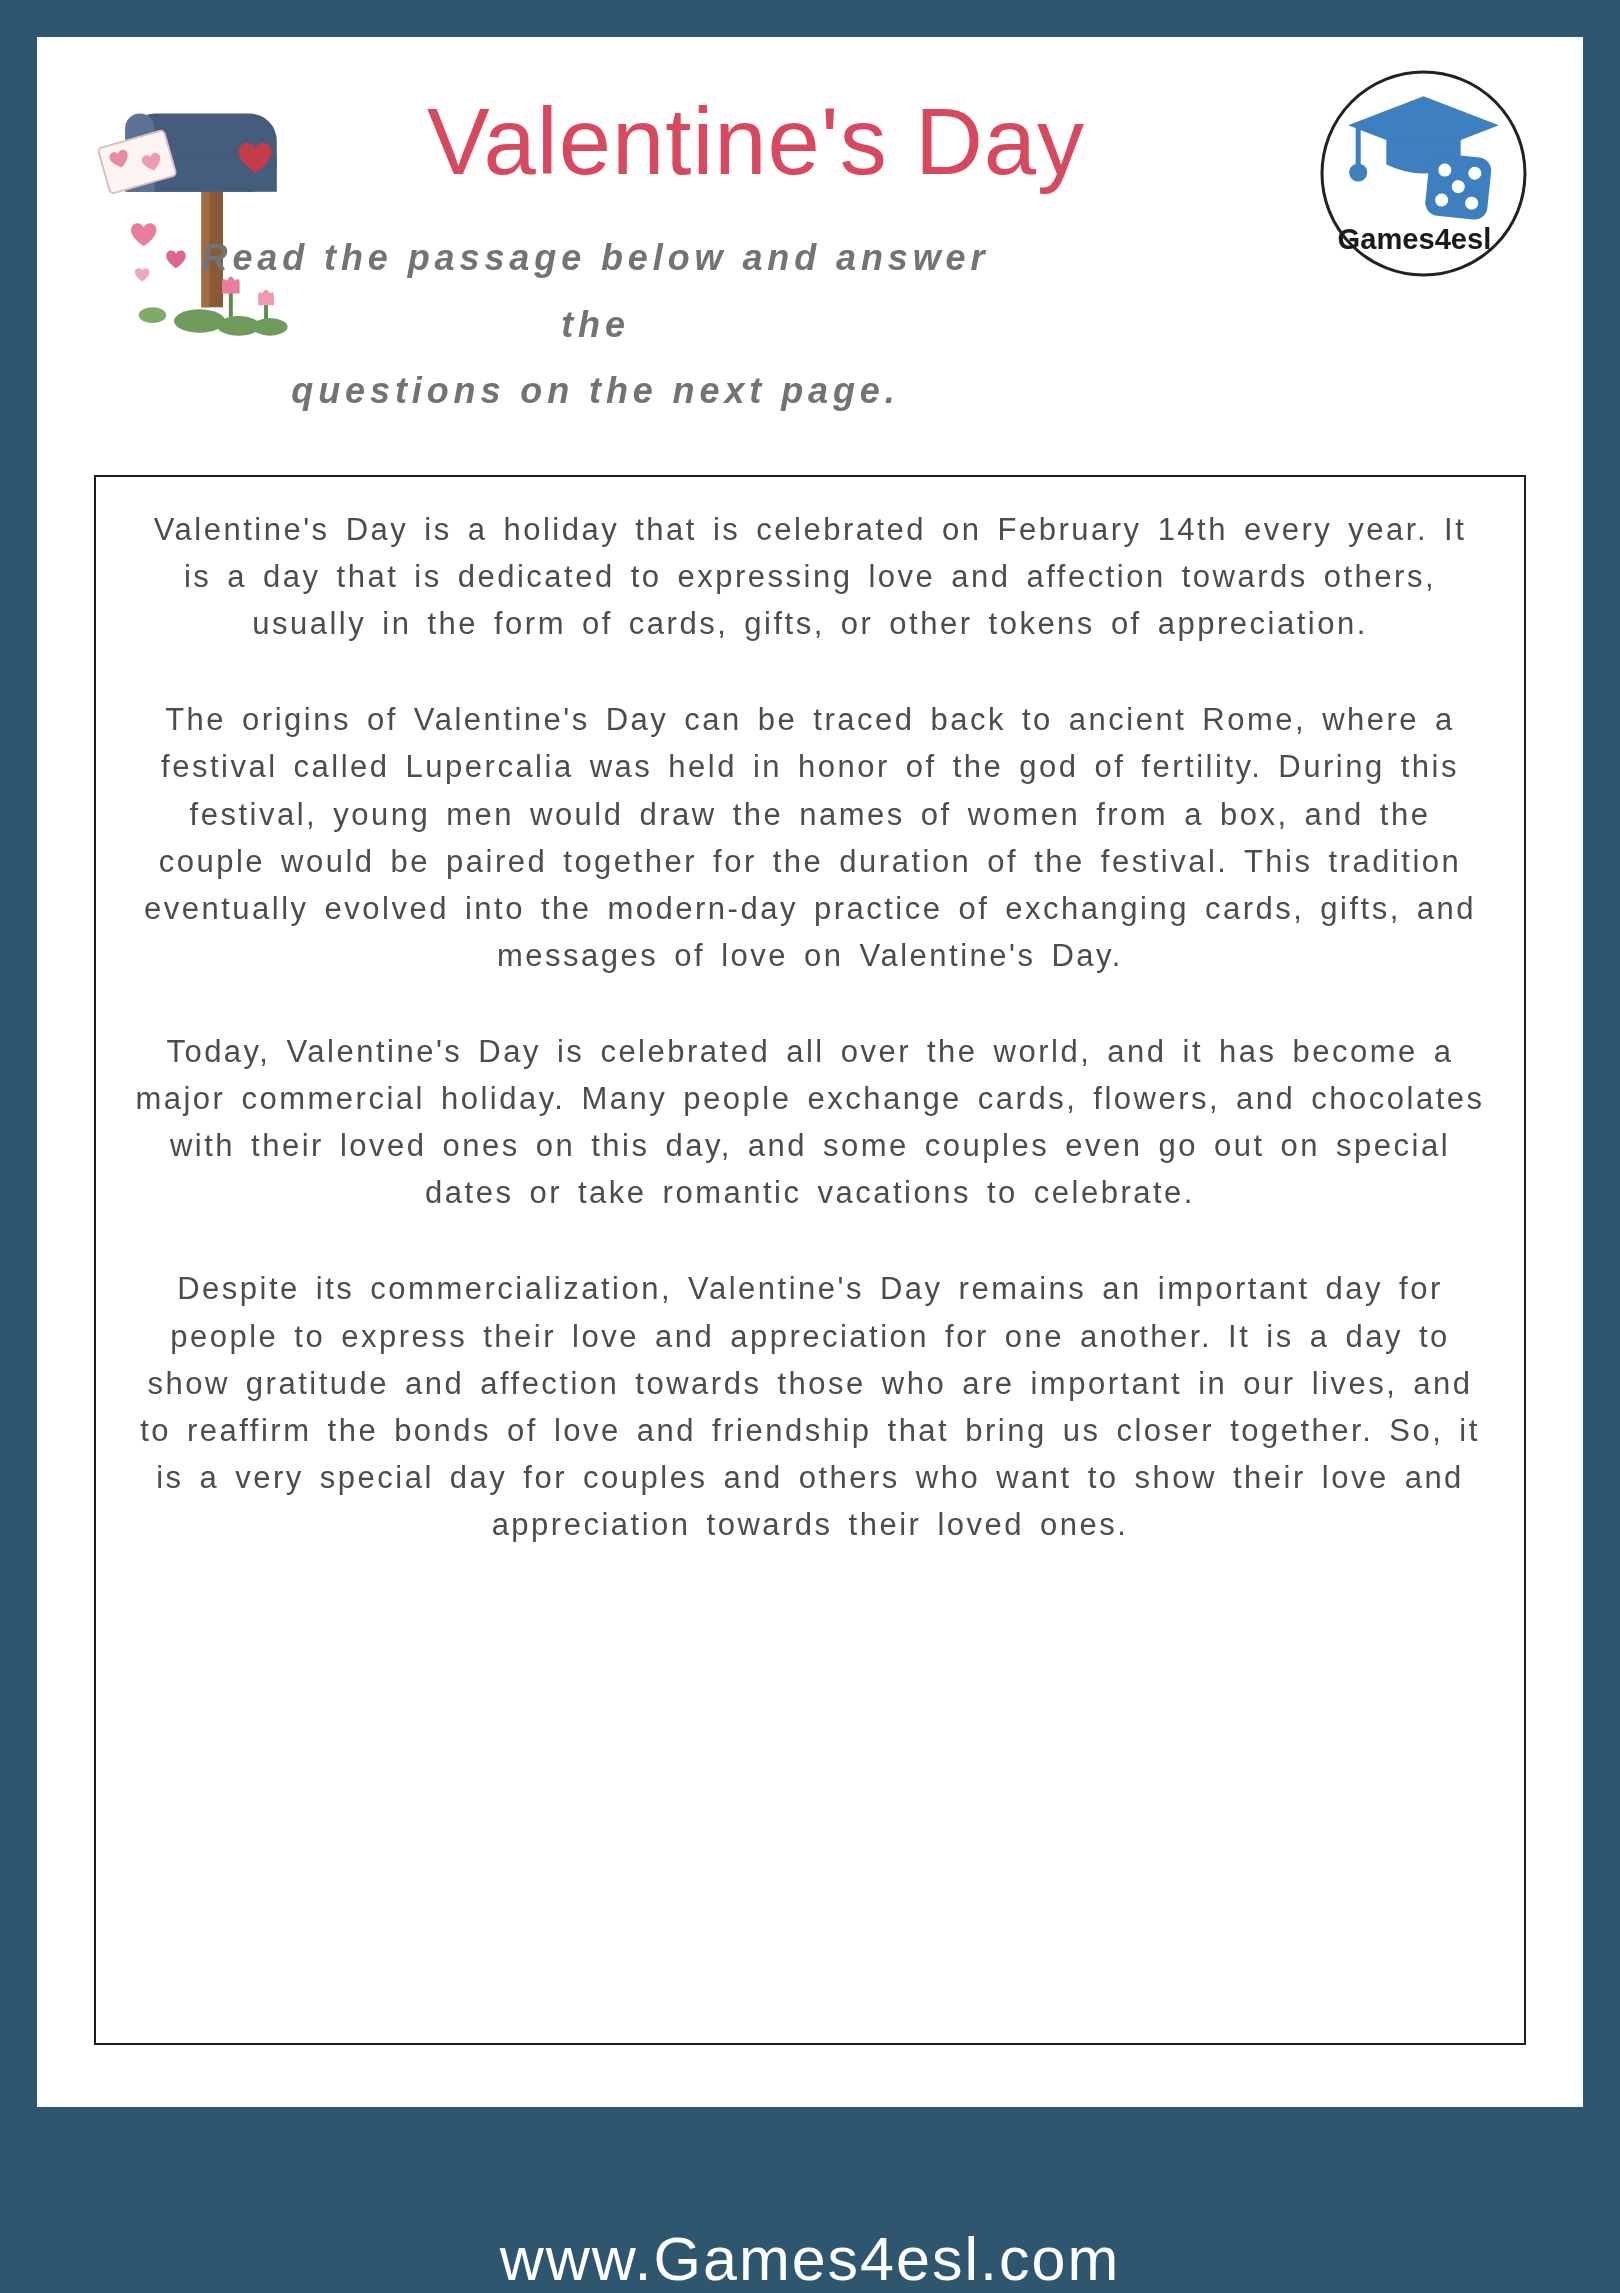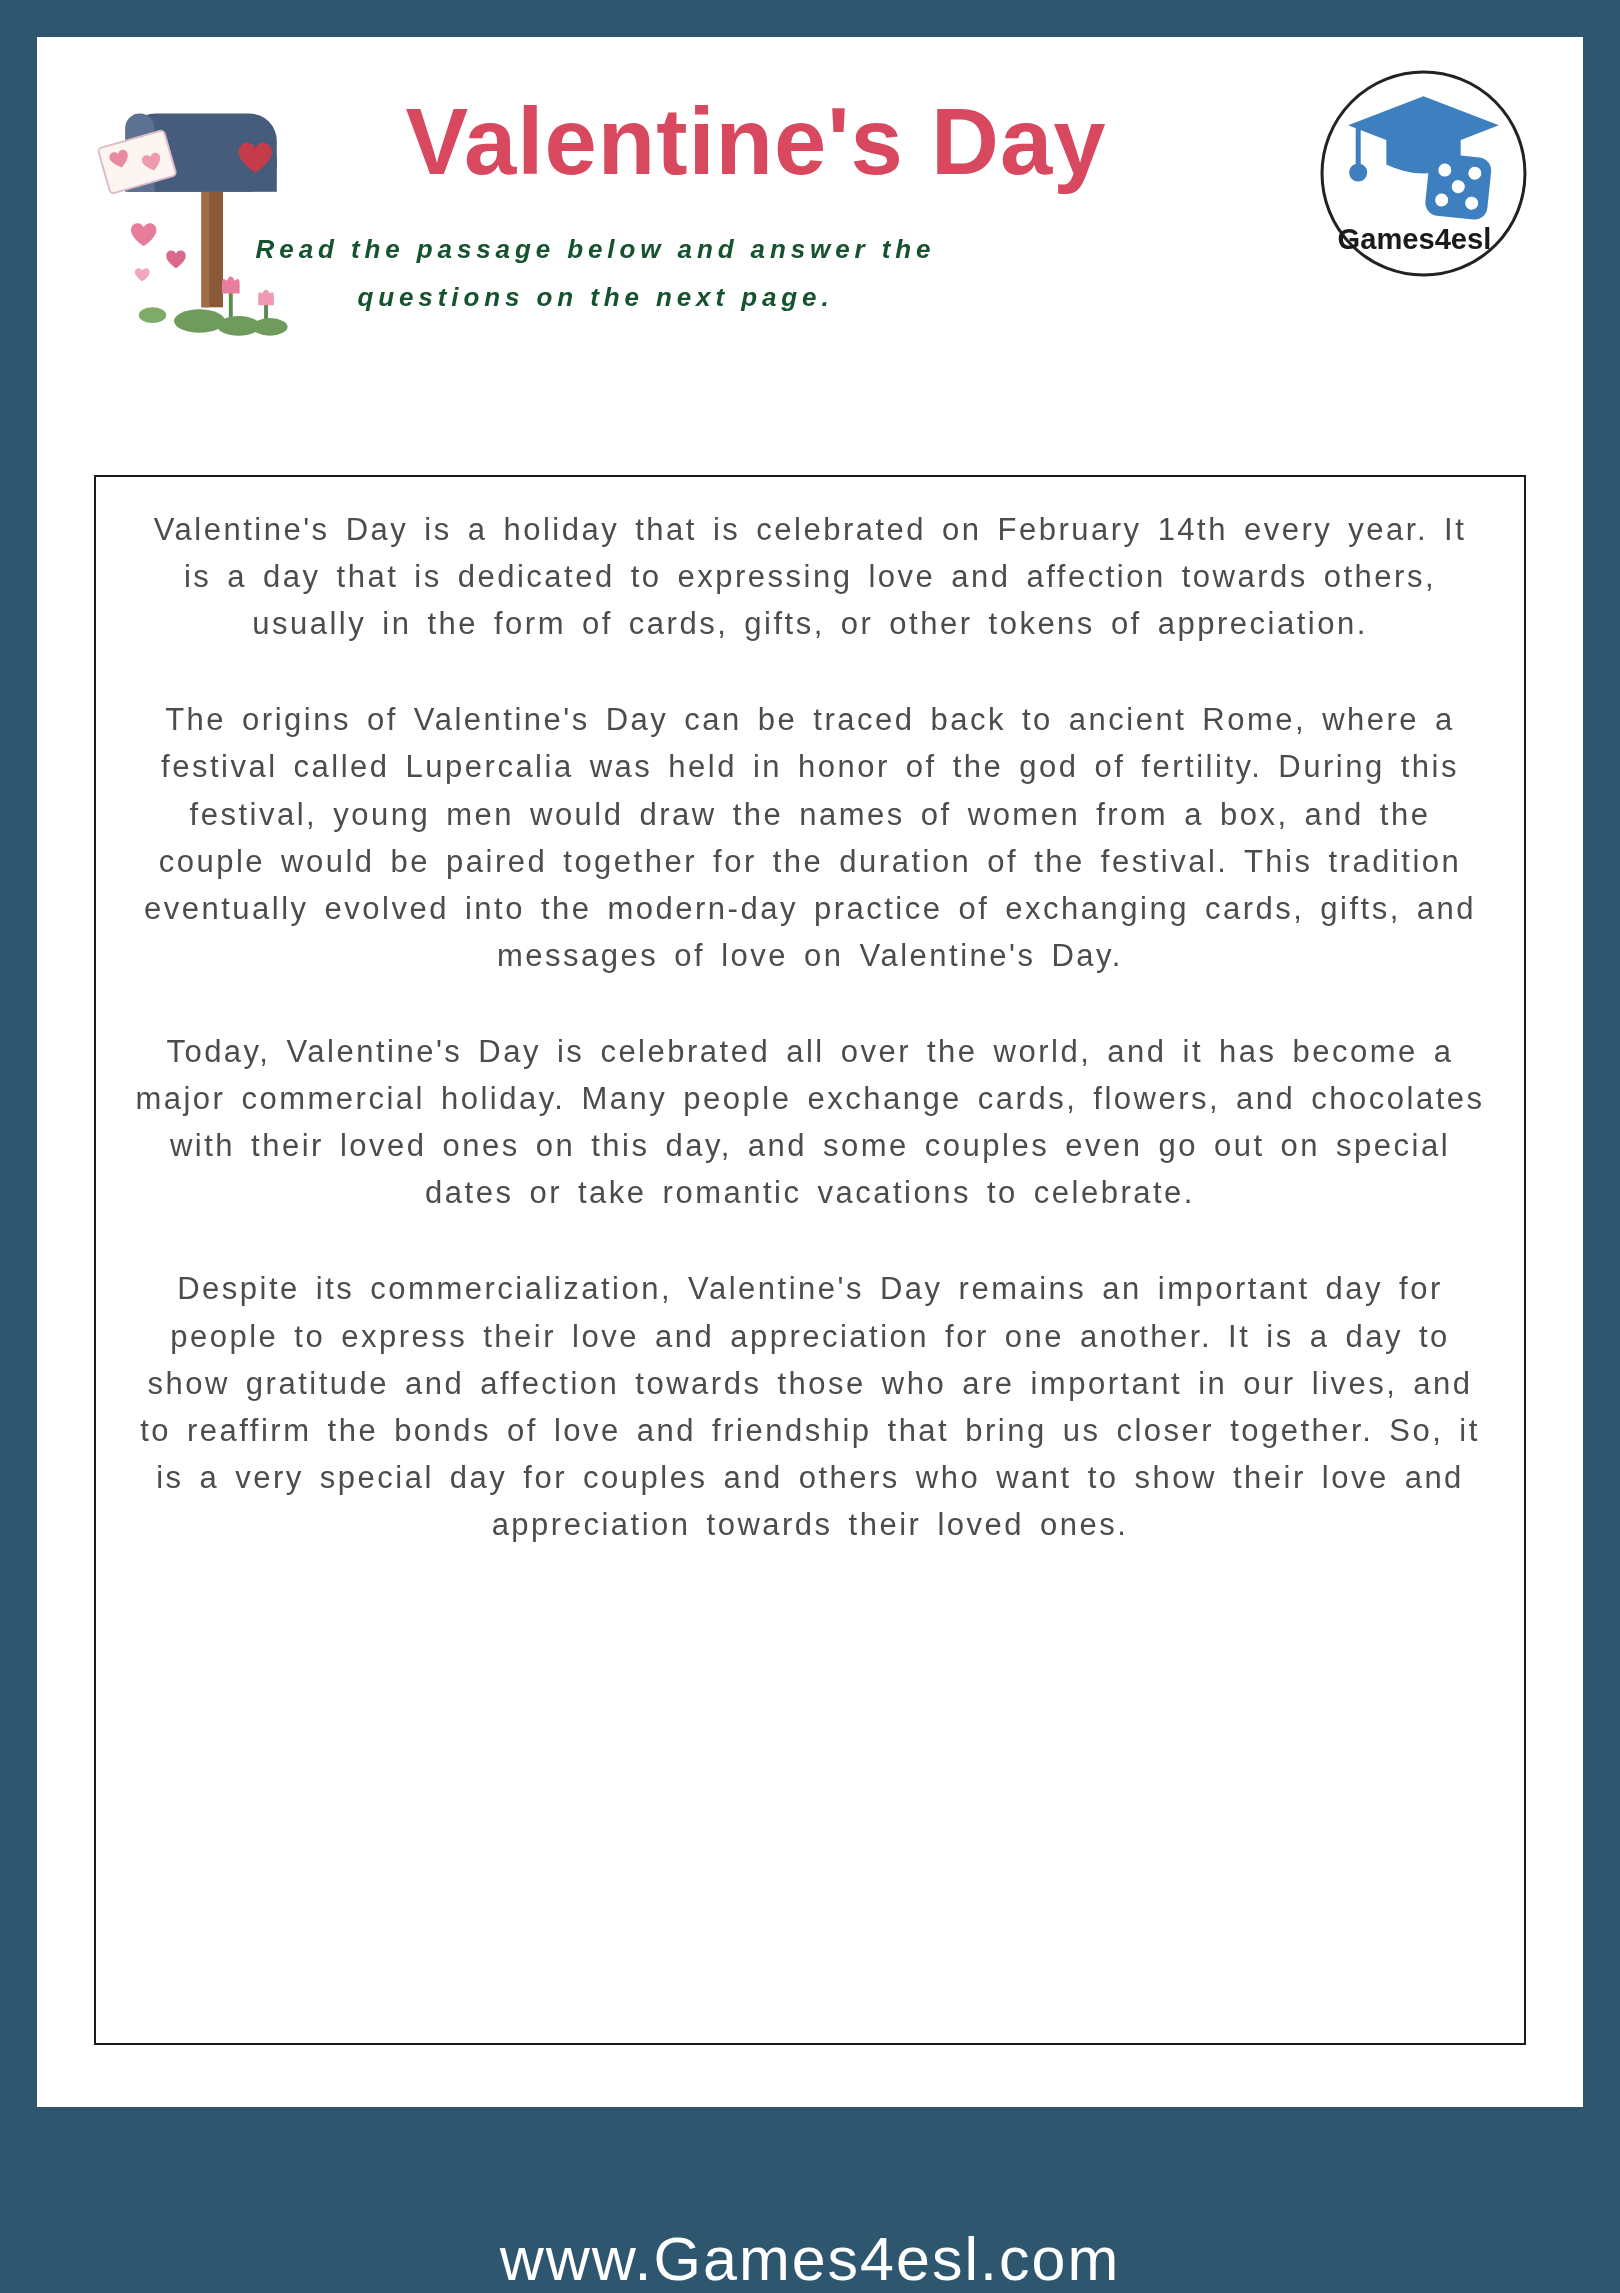--- a/index.html
+++ b/index.html
@@ -24,34 +24,34 @@
   }
   .logo {
     position:absolute; right:54px; top:31px;
     width:211px; height:211px;
   }
   .title {
     position:absolute; left:0; right:0; top:51px;
     padding-right:108px;
     text-align:center;
     font-size:94px;
-    font-weight:700;
+    font-weight:400;
     letter-spacing:1px;
     color:#d8485e;
   }
   .subtitle {
     position:absolute; left:127px; top:188px;
     width:863px;
     text-align:center;
-    font-size:26px;
+    font-size:36px;
     font-weight:700;
     font-style:italic;
     letter-spacing:4.9px;
     line-height:1.85;
-    color:#14532d;
+    color:#737373;
   }
   
   .passage-box {
     position:absolute;
     top:438px; left:57px; right:57px;
     height:1570px;
     border:2.9px solid #1c1c1c;
     padding:29px 37px;
   }
   .passage-box p {

